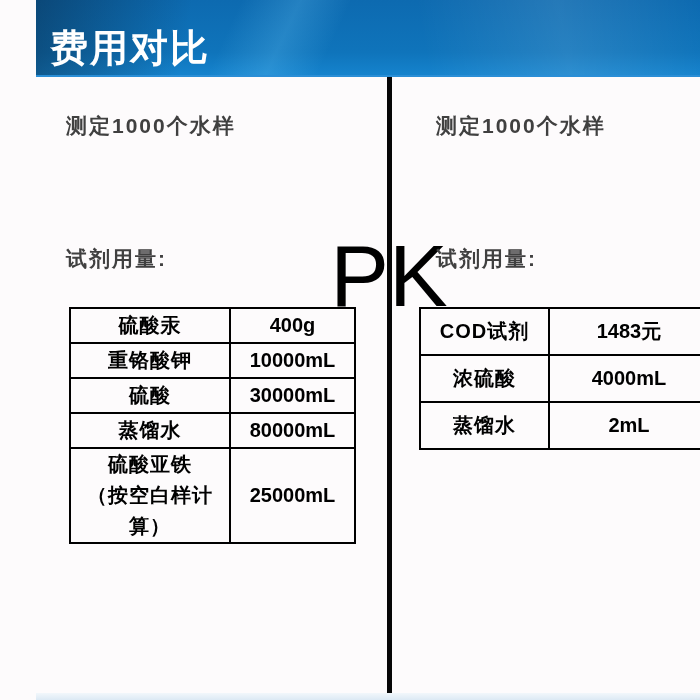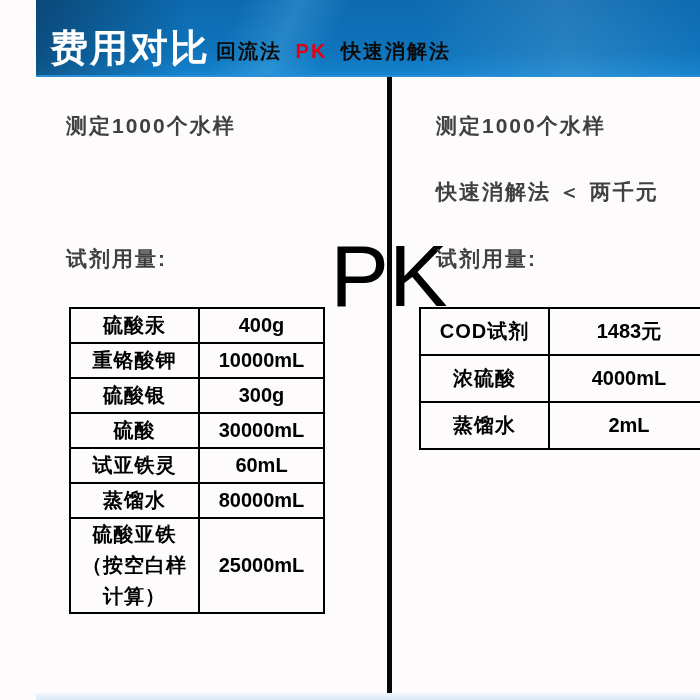--- a/index.html
+++ b/index.html
@@ -55,21 +55,21 @@
   
   .cmp-table{
     position:absolute;border:2px solid #000;border-collapse:collapse;background:#fdfbfc;
   }
   .cmp-table td{
     border:2px solid #000;text-align:center;vertical-align:middle;
     font-size:20px;font-weight:bold;color:#000;padding:0 4px;box-sizing:border-box;
     letter-spacing:1px;
   }
   .t-left{left:33px;top:307px;}
-  .t-left td.c-name{width:129px;border-radius:6px;}
+  .t-left td.c-name{width:160px;border-radius:6px;}
   .t-left td.c-val{width:125px;letter-spacing:0;}
   .t-left tr{height:35px;}
   .t-left tr.tall{height:72px;}
   .t-right{left:383px;top:307px;}
   .t-right td.c-name{width:129px;}
   .t-right td.c-val{width:160px;letter-spacing:0;}
   .t-right tr{height:47px;}
   .cell2line{display:block;line-height:1.55;}
 
   
@@ -79,59 +79,45 @@
   }
 </style>
 </head>
 <body>
 
 <div class="stage">
 
   <div class="banner">
     <div class="banner-inner">
       <span class="banner-title">费用对比</span>
-      <span class="banner-sub">
-        <span>回流法</span>
-        <span class="pk-red">PK</span>
-        <span>快速消解法</span>
-      </span>
     </div>
   </div>
 
   <div class="divider"></div>
   <div class="big-pk">PK</div>
 
   <div class="pline lx ly1">测定1000个水样</div>
   <div class="pline lx ly3">试剂用量:</div>
 
   <div class="pline rx ly1">测定1000个水样</div>
-  <div class="pline rx ly2">快速消解法 ＜ 两千元</div>
   <div class="pline rx ly3">试剂用量:</div>
 
   <table class="cmp-table t-left">
     <tbody>
       <tr>
         <td class="c-name">硫酸汞</td>
         <td class="c-val">400g</td>
       </tr>
       <tr>
         <td class="c-name">重铬酸钾</td>
         <td class="c-val">10000mL</td>
       </tr>
       <tr>
-        <td class="c-name">硫酸银</td>
-        <td class="c-val">300g</td>
-      </tr>
-      <tr>
         <td class="c-name">硫酸</td>
         <td class="c-val">30000mL</td>
-      </tr>
-      <tr>
-        <td class="c-name">试亚铁灵</td>
-        <td class="c-val">60mL</td>
       </tr>
       <tr>
         <td class="c-name">蒸馏水</td>
         <td class="c-val">80000mL</td>
       </tr>
       <tr class="tall">
         <td class="c-name">
           <span class="cell2line">硫酸亚铁</span>
           <span class="cell2line">（按空白样计算）</span>
         </td>

